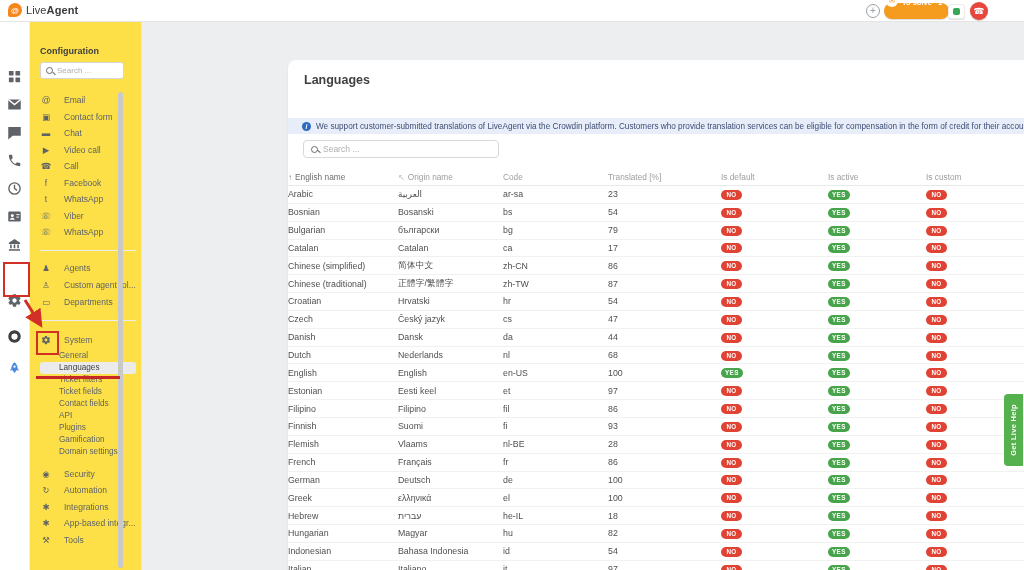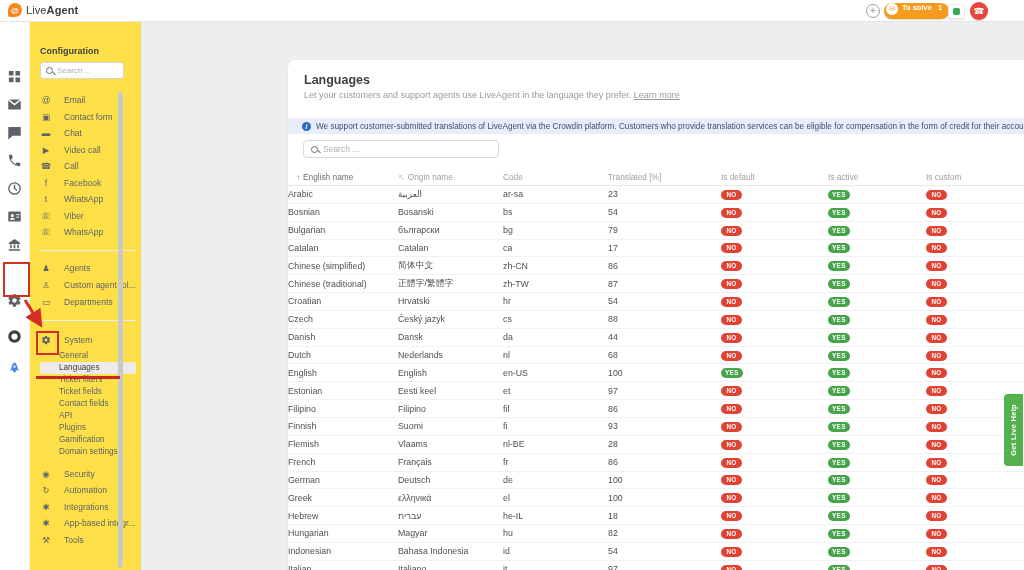--- a/index.html
+++ b/index.html
@@ -5,21 +5,21 @@
   *{box-sizing:border-box;margin:0;padding:0}
   html,body{width:1024px;height:570px;overflow:hidden}
   body{font-family:"Liberation Sans","DejaVu Sans",sans-serif;background:#EDEEF0;color:#4f4f4f;position:relative}
   
   .topbar{position:absolute;left:0;top:0;width:1024px;height:22px;background:#fff;border-bottom:1px solid #E4E4E4;z-index:20}
   .brand{position:absolute;left:8px;top:3px;display:flex;align-items:center;gap:4px}
   .brand-bubble{width:14px;height:14px;border-radius:50% 50% 50% 2px;background:#F6871F;color:#fff;font-size:8px;font-weight:700;display:flex;align-items:center;justify-content:center}
   .brand-text{font-size:11px;color:#3B3B3B;letter-spacing:.1px}
   .brand-text .w1{font-weight:400}.brand-text .w2{font-weight:800}
   .tb-plus{position:absolute;left:866px;top:4px;width:14px;height:14px;border:1.2px solid #9AA0A6;border-radius:50%;color:#9AA0A6;font-size:10px;line-height:11px;text-align:center;cursor:pointer}
-  .tb-solve{position:absolute;left:884px;top:3px;height:16px;min-width:54px;background:#F59B1E;border-radius:9px;display:flex;align-items:flex-start;gap:4px;padding:0 7px 12px 2px;cursor:pointer;box-shadow:0 1px 1px rgba(0,0,0,.15)}
+  .tb-solve{position:absolute;left:884px;top:3px;height:16px;min-width:54px;background:#F59B1E;border-radius:9px;display:flex;align-items:flex-end;gap:4px;padding:0 7px 12px 2px;cursor:pointer;box-shadow:0 1px 1px rgba(0,0,0,.15)}
   .tb-solve .env{width:12px;height:12px;background:#fff;border-radius:50%;display:flex;align-items:center;justify-content:center;font-size:7px;color:#F59B1E}
   .tb-solve .lbl{color:#fff;font-size:7.5px;font-weight:700}
   .tb-solve .cnt{color:#fff;font-size:7.5px;font-weight:700;margin-left:2px}
   .tb-chat{position:absolute;left:948px;top:4px;width:17px;height:15px;background:#fff;border:1px solid #ECECEC;border-radius:3px;box-shadow:0 1px 1px rgba(0,0,0,.12);display:flex;align-items:center;justify-content:center;cursor:pointer}
   .tb-chat .sq{width:7px;height:7px;background:#34A853;border-radius:2px}
   .tb-phone{position:absolute;left:970px;top:2px;width:18px;height:18px;background:#E8453C;border-radius:50%;display:flex;align-items:center;justify-content:center;color:#fff;font-size:9px;cursor:pointer;box-shadow:0 1px 1px rgba(0,0,0,.2)}
   
   .rail{position:absolute;left:0;top:22px;width:30px;bottom:0;background:#fff;border-right:1px solid #F0F0F0;z-index:10}
   .rail-item{position:absolute;left:7px;width:16px;height:16px;cursor:pointer}
   .rail-item svg{width:15px;height:15px;fill:#5f6368}
@@ -56,21 +56,21 @@
   .thead{position:absolute;left:0;top:109px;width:100%;height:17px;display:flex;align-items:center;font-size:8.3px;color:#9E9E9E;border-bottom:1px solid #E9E9E9}
   .tbody{position:absolute;left:0;top:126px;width:100%;bottom:0}
   .trow{display:flex;align-items:center;height:17.85px;border-bottom:1px solid #F1F1F1;font-size:8.8px;color:#4F4F4F}
   .c1{width:110px;white-space:nowrap;overflow:hidden}
   .c2{width:105px;white-space:nowrap;overflow:hidden}
   .c3{width:105px}
   .c4{width:113px}
   .c5{width:107px}
   .c6{width:98px}
   .c7{width:114px}
-  .thead .c1{padding-left:8px;color:#6E6E6E}
+  .thead .c1{color:#6E6E6E}
   .sort-up{color:#8a8a8a;font-size:8px;margin-right:3px}
   .sort-diag{color:#BDBDBD;font-size:8px;margin-right:3px}
   .badge{display:inline-block;min-width:21px;height:10px;line-height:10px;padding:0 4px;border-radius:5.5px;color:#fff;font-size:6.3px;font-weight:700;text-align:center;letter-spacing:.4px}
   .badge.no{background:#E04233}
   .badge.yes{background:#47A44B}
   
   .live-help{position:absolute;left:1004px;top:394px;width:19px;height:72px;background:#55B14E;border-radius:4px 0 0 4px;z-index:30;display:flex;align-items:center;justify-content:center;cursor:pointer}
   .live-help span{writing-mode:vertical-rl;transform:rotate(180deg);color:#fff;font-size:7.5px;font-weight:700;letter-spacing:.3px;white-space:nowrap}
   
   .anno{position:absolute;border:2px solid #D22F27;z-index:40;pointer-events:none}
@@ -238,21 +238,20 @@
         <span class="si-ico">⚒</span>
         <span class="si-lb">Tools</span>
       </div>
     </div>
   <div class="side-scrollbar"></div>
 </div>
 
 <div class="main">
   <div class="card">
     <div class="card-title">Languages</div>
-    <div class="card-sub"><span>Let your customers and support agents use LiveAgent in the language they prefer.</span> <a>Learn more</a></div>
 
     <div class="banner">
       <span class="info-ico">i</span>
       <span>We support customer-submitted translations of LiveAgent via the Crowdin platform. Customers who provide translation services can be eligible for compensation in the form of credit for their account.</span>
 
     </div>
     <div class="tbl-search">
       <span class="mag"></span>
       <input type="text" placeholder="Search ..." style="">
     </div>
@@ -327,21 +326,21 @@
           <div class="c3">hr</div>
           <div class="c4">54</div>
           <div class="c5"><span class="badge no">NO</span></div>
           <div class="c6"><span class="badge yes">YES</span></div>
           <div class="c7"><span class="badge no">NO</span></div>
         </div>
         <div class="trow">
           <div class="c1">Czech</div>
           <div class="c2">Český jazyk</div>
           <div class="c3">cs</div>
-          <div class="c4">88</div>
+          <div class="c4">47</div>
           <div class="c5"><span class="badge no">NO</span></div>
           <div class="c6"><span class="badge yes">YES</span></div>
           <div class="c7"><span class="badge no">NO</span></div>
         </div>
         <div class="trow">
           <div class="c1">Danish</div>
           <div class="c2">Dansk</div>
           <div class="c3">da</div>
           <div class="c4">44</div>
           <div class="c5"><span class="badge no">NO</span></div>

